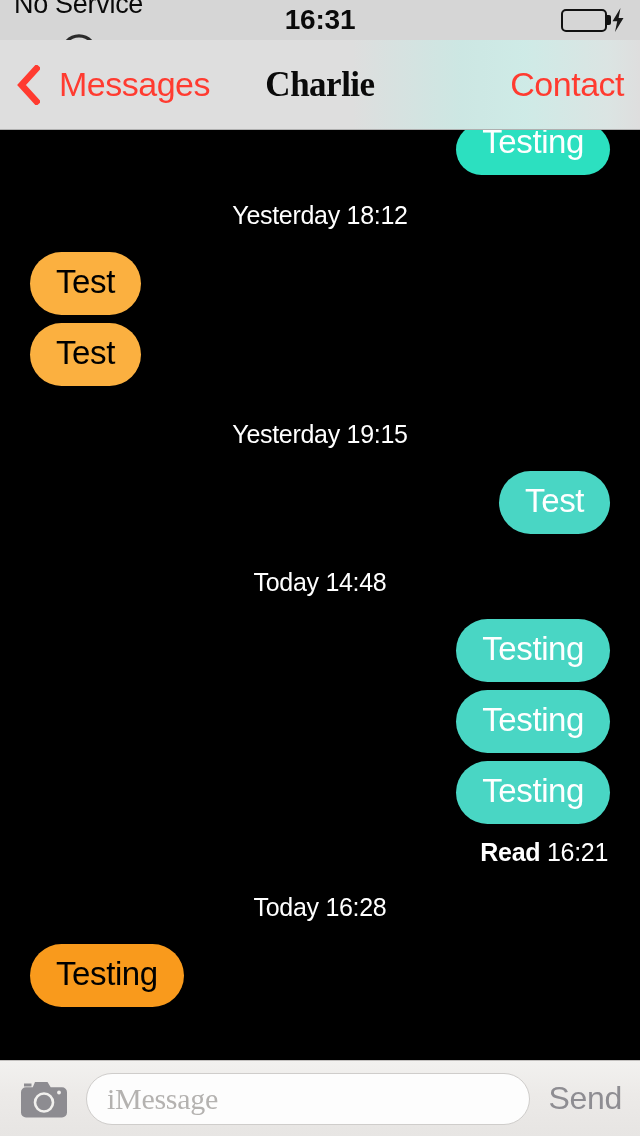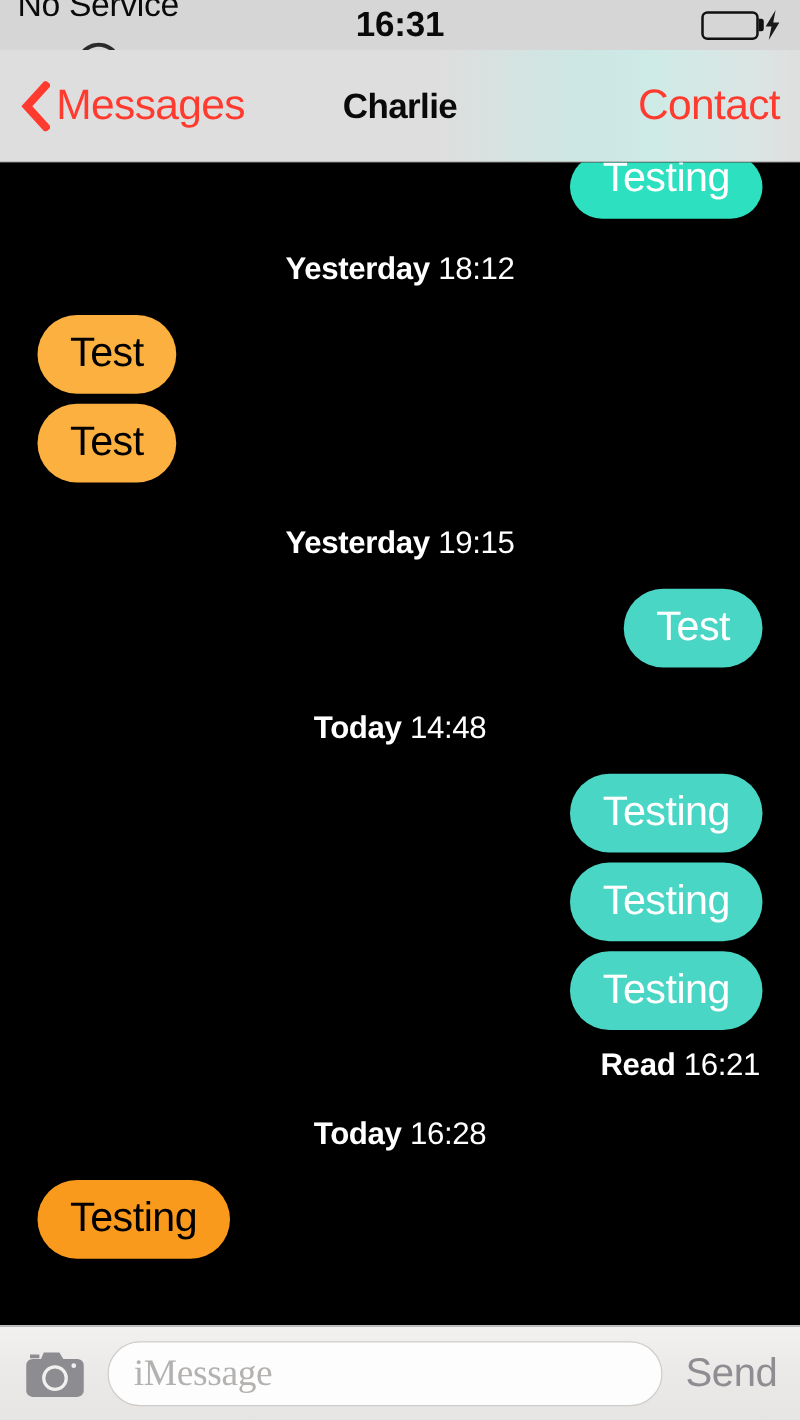--- a/index.html
+++ b/index.html
@@ -64,33 +64,34 @@
         rgba(214,240,236,0) 0%,
         rgba(214,240,236,0) 55%,
         rgba(190,238,231,0.55) 72%,
         rgba(200,240,234,0.70) 82%,
         rgba(214,240,236,0.35) 95%,
         rgba(222,222,222,0) 100%),
       #dedede;
     border-bottom:1.5px solid #b0b0b0;
   }
   .nav-back {
-    display:flex; align-items:center; gap:5px;
+    display:flex; align-items:center; gap:19px;
     cursor:pointer;
   }
   .chevron-left { width:24px; height:40px; display:block; flex:0 0 24px; }
   .nav-back-label {
     font-size:34px; color:#ff3b30; letter-spacing:-0.5px;
   }
   .nav-title {
     position:absolute; left:0; right:0; top:0; bottom:0;
     display:flex; align-items:center; justify-content:center;
-    font-size:28px; font-weight:bold; color:#0a0a0a;
+    font-size:35px; font-weight:bold; color:#0a0a0a;
     letter-spacing:-0.5px;
     pointer-events:none;
+    font-family:Liberation Serif, serif;
   }
   .nav-right {
     margin-left:auto;
     font-size:34px; color:#ff3b30; letter-spacing:-0.5px;
     cursor:pointer; position:relative; z-index:2;
   }
 
   
   .thread {
     flex:1 1 auto;
@@ -104,21 +105,21 @@
     padding-bottom:8px;
   }
 
   .ts {
     text-align:center;
     font-size:25px;
     color:#ffffff;
     letter-spacing:-0.3px;
     padding:26px 0 22px 0;
   }
-  .ts .d { font-weight:bold; }
+  .ts .d { font-weight:normal; }
   .ts .t { font-weight:normal; }
 
   .receipt {
     text-align:right;
     font-size:25px;
     color:#ffffff;
     letter-spacing:-0.3px;
     padding:6px 32px 0 0;
   }
   .receipt .d { font-weight:bold; }

